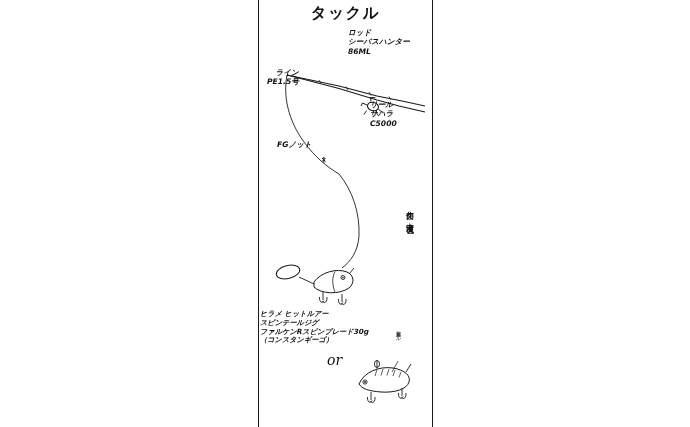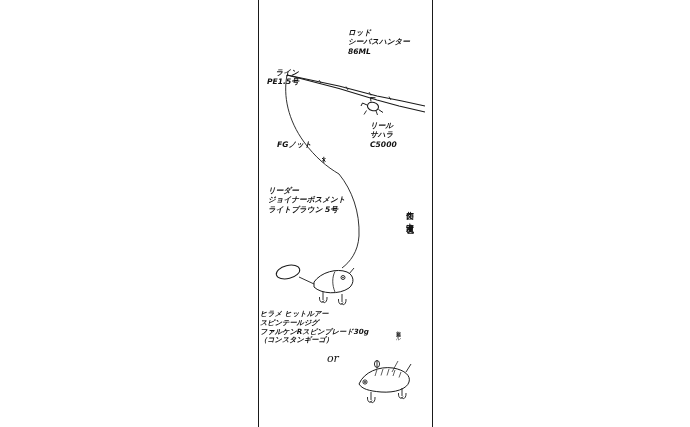--- a/index.html
+++ b/index.html
@@ -74,21 +74,21 @@
     white-space: pre;
   }
   .vlabel.tiny {
     font-size: 5.2px;
     line-height: 6px;
     letter-spacing: 0px;
     font-weight: normal;
   }
   .orx {
     position: absolute;
-    font-size: 11px;
+    font-size: 14px;
     font-style: italic;
     color: #111;
     font-family: "DejaVu Serif", "Liberation Serif", serif;
   }
   svg.art {
     position: absolute;
     left: 0;
     top: 0;
     width: 175px;
     height: 427px;
@@ -182,37 +182,35 @@
                    M 116 397 C 116.5 402, 113 404.5, 111.5 401"></path>
 
           <path class="stroke" stroke-width="0.9" d="M 143 388 L 143 396 M 139.5 393 C 139 398, 142.5 400, 144 396.5
                    M 147 393 C 147.5 398, 144 400.5, 142.5 397"></path>
 
           <path class="stroke" stroke-width="0.7" d="M 139 361 L 133 372"></path>
         </g>
 
       </svg>
 
+      <div class="ttl">タックル</div>
 
       <div class="lbl" style="left:89px; top:28px;">ロッド
 シーバスハンター
 86ML</div>
 
       <div class="lbl" style="left:8px; top:68px;text-align:right;">ライン
 PE1.5号</div>
 
-      <div class="lbl" style="left:111px; top:121px;">リール
+      <div class="lbl" style="left:111px; top:100px;">リール
 サハラ
 C5000</div>
 
       <div class="lbl" style="left:18px; top:140px;">FGノット</div>
 
-      <div class="lbl" style="left:9px; top:186px;">リーダー
-ジョイナーボスメント
-ライトブラウン 5号</div>
 
       <div class="lbl small" style="left:1px; top:310px;">ヒラメ ヒットルアー
 スピンテールジグ
 ファルケンRスピンブレード30g
 （コンスタンギーゴ）</div>
 
       <div class="orx" style="left:68px; top:352px;">or</div>
 
 
       <div class="vlabel" style="left:146px; top:205px;">作図 中濱友也</div>

